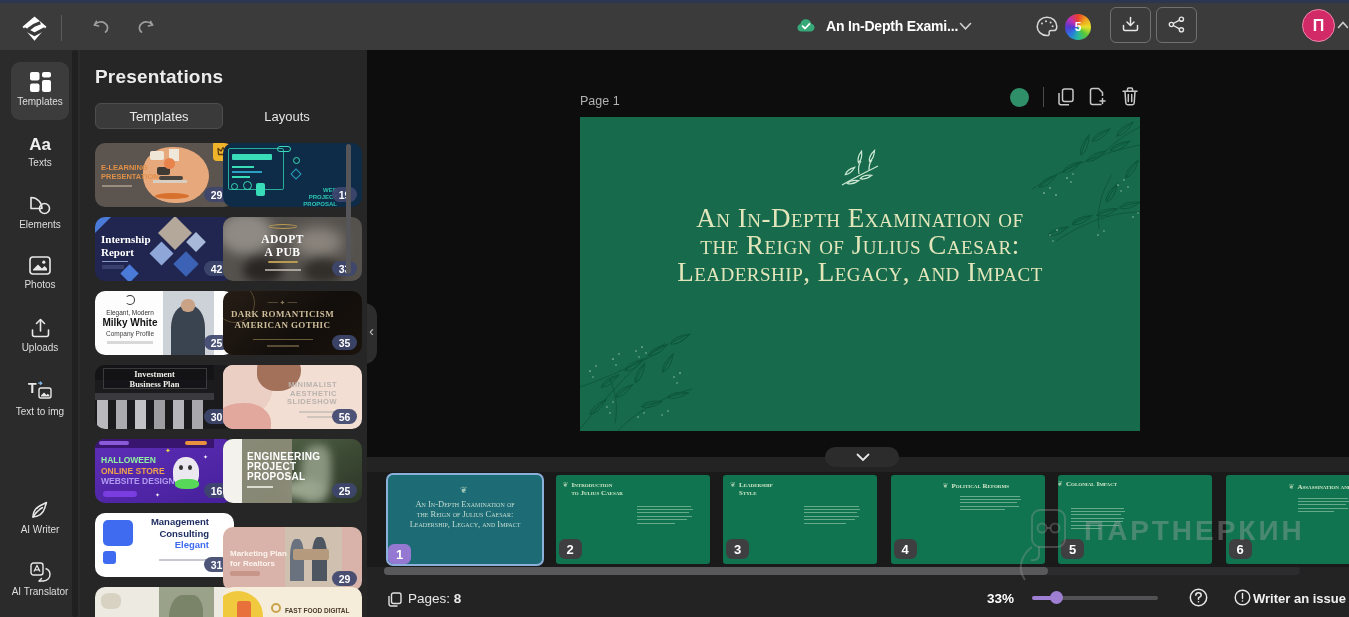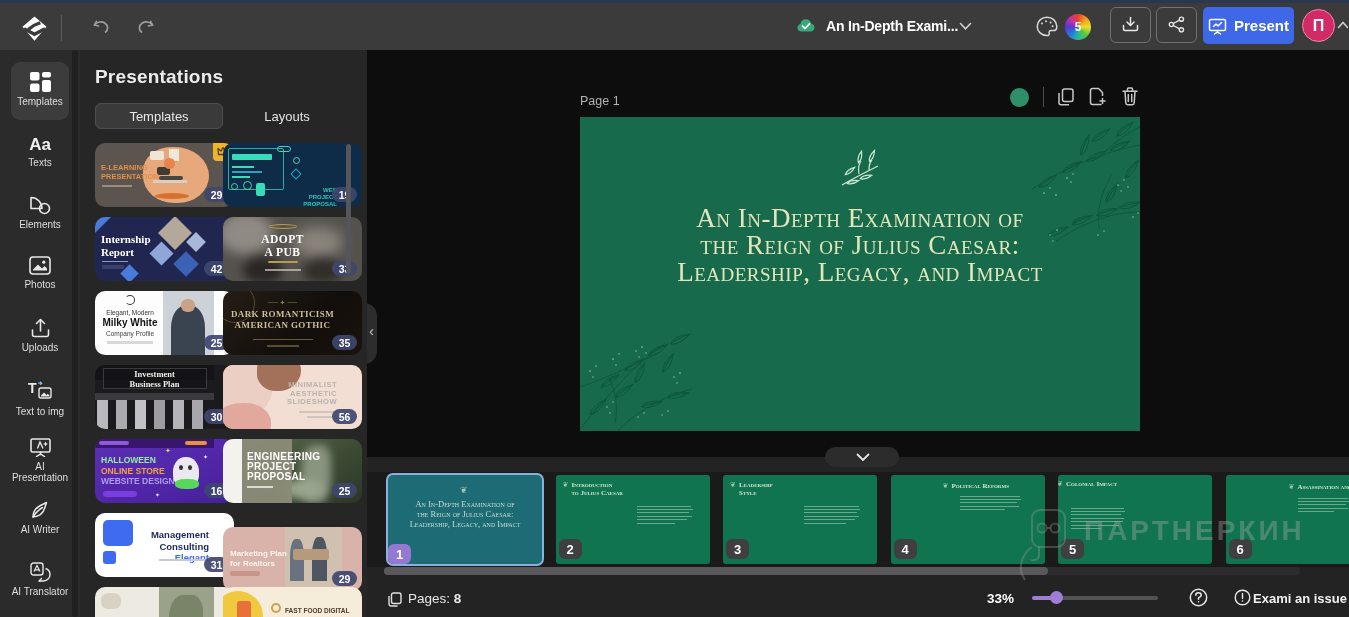--- a/index.html
+++ b/index.html
@@ -113,28 +113,20 @@
         <path d="M5 6 L8.5 9.5 L12 6"></path>
         <path d="M1.5 9.5 L1.5 13 C1.5 13.8 2.2 14.5 3 14.5 L14 14.5 C14.8 14.5 15.5 13.8 15.5 13 L15.5 9.5"></path>
     </svg>
     <div class="iconbtn" style="left:1156px;top:7px"></div>
     <svg class="abs" style="left:1168px;top:16px" width="17" height="17" viewBox="0 0 17 17" fill="none" stroke="#e8e8e8" stroke-width="1.4">
       <circle cx="13.4" cy="3.2" r="2.1"></circle>
         <circle cx="3.4" cy="8.5" r="2.1"></circle>
         <circle cx="13.4" cy="13.8" r="2.1"></circle>
       <path d="M5.3 7.5 L11.5 4.2 M5.3 9.5 L11.5 12.8"></path>
     </svg>
-    <div id="present">
-      <svg width="19" height="18" viewBox="0 0 19 18" fill="none" stroke="#fff" stroke-width="1.5" stroke-linecap="round" stroke-linejoin="round">
-        <rect x="1.5" y="2.5" width="16" height="11" rx="1.5"></rect>
-        <path d="M5.5 9.5 L8 7 L10 9 L13.5 5.5"></path>
-        <path d="M9.5 13.5 L9.5 15.5 M6.5 17 L9.5 15 L12.5 17"></path>
-      </svg>
-      <span>Present</span>
-    </div>
     <div id="avatar">П</div>
     <svg class="abs" style="left:1337px;top:21px" width="12" height="8" viewBox="0 0 12 8" fill="none" stroke="#cfcfcf" stroke-width="1.6" stroke-linecap="round">
       <path d="M1.5 6.5 L6 1.5 L10.5 6.5"></path>
     </svg>
   </div>
 
   <div id="rail">
       <div style="position:absolute;right:2px;top:0;width:6px;height:567px;background:#202021;border-radius:3px"></div>
     <div id="rail-active"></div>
     <div class="rail-item" style="top:22px">
@@ -174,29 +166,20 @@
       Uploads
     </div>
     <div class="rail-item" style="top:330px">
       <svg width="24" height="22" viewBox="0 0 24 22">
         <text x="0" y="13" font-size="14" font-weight="bold" fill="#e8e8e8" font-family="Liberation Sans">T</text>
         <path d="M10.2 3.2 L13.8 3.2 M12 1.6 L13.8 3.2 L12 4.8" stroke="#7ab7e8" stroke-width="1.2" fill="none"></path>
         <rect x="11" y="8" width="12" height="10" rx="2" fill="none" stroke="#e8e8e8" stroke-width="1.4"></rect>
         <path d="M13 15.5 L16 12.5 L18.5 15 L19.8 13.8 L21.5 15.5 L21.5 16.5 L13 16.5 Z" fill="#e8e8e8"></path>
       </svg>
       Text to img
-    </div>
-    <div class="rail-item" style="top:387px;line-height:11px">
-      <svg width="21" height="20" viewBox="0 0 21 20">
-        <rect x="1" y="2" width="19" height="13" rx="1.5" fill="none" stroke="#e8e8e8" stroke-width="1.6"></rect>
-        <path d="M10.5 15 L10.5 17.5 M6.5 19.5 L10.5 16.8 L14.5 19.5" stroke="#e8e8e8" stroke-width="1.5" fill="none" stroke-linecap="round"></path>
-        <path d="M7.5 11.5 L10 5 L13 11.5" stroke="#e8e8e8" stroke-width="1.4" fill="none"></path>
-        <path d="M15.5 4.5 l.8 1.7 1.7 .8 -1.7 .8 -.8 1.7 -.8 -1.7 -1.7 -.8 1.7 -.8 Z" fill="#e8e8e8"></path>
-      </svg>
-      AI<br>Presentation
     </div>
     <div class="rail-item" style="top:450px">
       <svg width="20" height="20" viewBox="0 0 20 20" fill="none" stroke="#e8e8e8" stroke-width="1.5" stroke-linecap="round" stroke-linejoin="round">
         <path d="M3 17 C3 13 5 7.5 12.5 4.5 L16.5 2.5 L15 7 C13.5 13.5 8.5 16.5 3 17 Z"></path>
         <path d="M3 17 C6 12 9 9.5 12.5 7.5"></path>
       </svg>
       AI Writer
     </div>
     <div class="rail-item" style="top:512px">
       <svg width="21" height="20" viewBox="0 0 21 20" fill="none" stroke="#e8e8e8" stroke-width="1.4">
@@ -346,21 +329,21 @@
     <div style="position:absolute;left:19px;top:0;width:50px;height:64px;background:#8b8b78;opacity:.95"></div>
     <div style="position:absolute;left:24px;top:13px;font-size:10px;font-weight:bold;color:#fff;line-height:10px;letter-spacing:.3px">ENGINEERING<br>PROJECT<br>PROPOSAL</div>
     <div style="position:absolute;left:24px;top:47px;width:26px;height:2px;background:rgba(240,240,230,.8)"></div>
       <div class="badge">25</div>
 
     </div>
         <div class="card" style="left:15px;top:463px">
           <div style="position:absolute;inset:0;background:#ffffff"></div>
     <div style="position:absolute;left:8px;top:7px;width:30px;height:26px;background:#3e6bf0;border-radius:5px"></div>
     <div style="position:absolute;left:8px;top:38px;width:13px;height:13px;background:#3e6bf0;border-radius:3px"></div>
-    <div style="position:absolute;left:30px;top:16px;width:84px;text-align:right;font-size:9.5px;font-weight:bold;color:#1b2a5e;line-height:11.5px">Management<br><span>Consulting <span style="color:#3e6bf0">Elegant</span></span></div>
+    <div style="position:absolute;left:30px;top:3px;width:84px;text-align:right;font-size:9.5px;font-weight:bold;color:#1b2a5e;line-height:11.5px">Management<br><span>Consulting <span style="color:#3e6bf0">Elegant</span></span></div>
     <div style="position:absolute;left:64px;top:46px;width:48px;height:2px;background:#c8c8d0"></div>
       <div class="badge">31</div>
 
     </div>
         <div class="card" style="left:143px;top:477px">
           <div style="position:absolute;inset:0;background:#d9b3a9"></div>
     <div style="position:absolute;left:62px;top:0;width:57px;height:64px;background:#cfc0b0"></div>
     <div style="position:absolute;left:67px;top:12px;width:14px;height:42px;background:#6a7280;border-radius:40% 40% 0 0"></div>
     <div style="position:absolute;left:89px;top:10px;width:15px;height:44px;background:#4e5662;border-radius:40% 40% 0 0"></div>
     <div style="position:absolute;left:70px;top:22px;width:36px;height:11px;background:#b59a7e;border-radius:2px"></div>
@@ -592,21 +575,21 @@
     <svg class="abs" style="left:822px;top:131px" width="19" height="19" viewBox="0 0 19 19" fill="none" stroke="#e8e8e8" stroke-width="1.5">
       <circle cx="9.5" cy="9.5" r="8.2"></circle>
       <path d="M6.8 7.3 C6.8 5.8 8 4.8 9.5 4.8 C11 4.8 12.2 5.8 12.2 7.2 C12.2 8.6 11 9 9.5 10 L9.5 11.2" stroke-linecap="round"></path>
       <circle cx="9.5" cy="13.8" r="0.8" fill="#e8e8e8" stroke="none"></circle>
     </svg>
     <svg class="abs" style="left:867px;top:132px" width="17" height="17" viewBox="0 0 17 17" fill="none" stroke="#e8e8e8" stroke-width="1.4">
       <circle cx="8.5" cy="8.5" r="7.3"></circle>
       <path d="M8.5 4.5 L8.5 9.5" stroke-linecap="round"></path>
       <circle cx="8.5" cy="12" r="0.8" fill="#e8e8e8" stroke="none"></circle>
     </svg>
-    <div id="report">Exami an issue</div>
+    <div id="report">Writer an issue</div>
     <div id="watermark">
       <svg class="abs" style="left:0;top:0" width="68" height="75" viewBox="0 0 68 75" fill="none" stroke="rgba(160,160,160,.33)" stroke-width="2">
         <rect x="17" y="3" width="33" height="37" rx="8"></rect>
         <circle cx="27" cy="21" r="4.5"></circle>
           <circle cx="40" cy="21" r="4.5"></circle>
         <path d="M31.5 21 L35.5 21"></path>
         <path d="M24 40 L24 48 C24 52 20 54 16 53"></path>
         <path d="M17 40 C6 48 2 62 10 73"></path>
       </svg>
       <div id="wm-text">ПАРТНЕРКИН</div>

